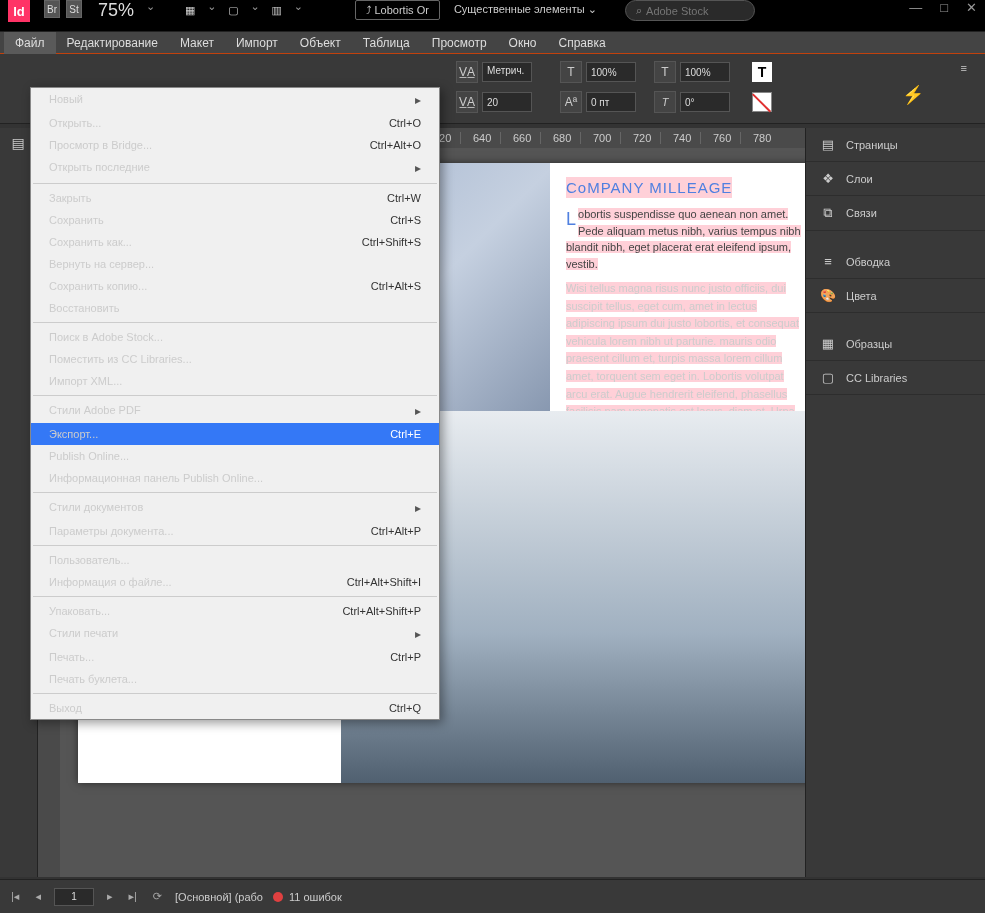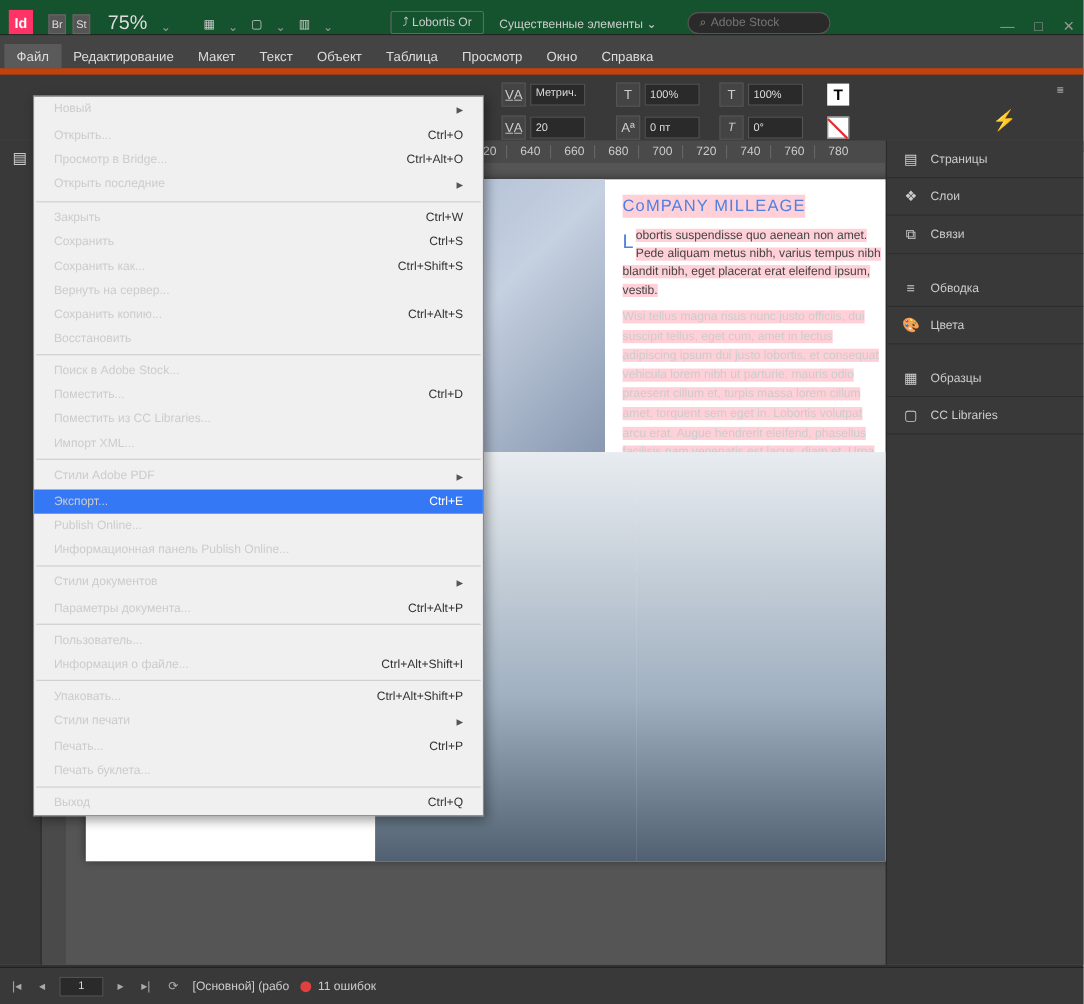--- a/index.html
+++ b/index.html
@@ -1,29 +1,29 @@
 <!DOCTYPE html>
 <html><head>
 <meta charset="utf-8">
 <style>
 *{margin:0;padding:0;box-sizing:border-box;font-family:Tahoma,Arial,sans-serif;font-size:11px;color:#ccc;user-select:none}
 body{background:#333;width:985px;height:913px;overflow:hidden;position:relative}
-.titlebar{height:32px;background:#14532d;display:flex;align-items:flex-end;padding:0 8px;border-bottom:1px solid #222}
+.titlebar{height:32px;background:#000000;display:flex;align-items:flex-start;padding:0 8px;border-bottom:1px solid #222}
 .titlebar .id-logo{width:22px;height:22px;background:#ff3366;color:#fff;font-weight:bold;font-size:13px;display:flex;align-items:center;justify-content:center;margin-right:14px}
 .titlebar .br-badge,.titlebar .st-badge{width:16px;height:18px;background:#555;color:#ddd;font-size:10px;display:flex;align-items:center;justify-content:center;margin-right:6px;border:1px solid #666}
 .titlebar .zoom{margin:0 10px;color:#ddd;font-size:18px}
 .titlebar .dd{color:#999;margin:0 2px}
 .titlebar .icon-btn{width:26px;height:20px;display:flex;align-items:center;justify-content:center;margin:0 2px}
 .titlebar .publish{margin-left:50px;padding:3px 10px;border:1px solid #666;border-radius:2px;font-size:11px}
 .titlebar .essentials{margin-left:6px;padding:3px 8px;font-size:11px}
 .titlebar .search{margin-left:20px;background:#2a2a2a;border:1px solid #555;border-radius:12px;padding:3px 10px;width:130px;display:flex;align-items:center}
 .titlebar .search input{background:transparent;border:none;color:#999;font-size:11px;width:100px;outline:none}
 .titlebar .win-controls{position:absolute;right:8px;display:flex;gap:18px}
 .titlebar .win-controls span{color:#999;font-size:13px}
-.menubar{height:36px;background:#444;display:flex;align-items:flex-end;padding:0 4px;border-bottom:6px solid #c2410c}
+.menubar{height:22px;background:#444;display:flex;align-items:flex-start;padding:0 4px;border-bottom:1px solid #c2410c}
 .menubar .mi{padding:4px 11px;color:#ddd;font-size:12px}
 .menubar .mi.active{background:#5a5a5a}
 .control-panel{height:70px;background:#393939;display:flex;padding:6px 8px;gap:8px;border-bottom:1px solid #222;position:relative}
 .control-panel .hidden-area{width:440px}
 .control-panel .ctrl-group{display:flex;flex-direction:column;gap:6px}
 .control-panel .ctrl-row{display:flex;align-items:center;gap:4px;height:24px}
 .control-panel input,.control-panel .sel{background:#2a2a2a;border:1px solid #555;color:#ddd;padding:2px 4px;font-size:10px;width:50px;height:20px}
 .control-panel .icon-sq{width:22px;height:22px;background:#444;border:1px solid #555;display:flex;align-items:center;justify-content:center;font-size:12px}
 .gear{position:absolute;right:18px;top:8px}
 .bolt{position:absolute;right:60px;top:30px}
@@ -98,21 +98,21 @@
     <span>—</span>
     <span>□</span>
     <span>✕</span>
   </div>
 </div>
 
 <div class="menubar">
   <div class="mi active">Файл</div>
   <div class="mi">Редактирование</div>
   <div class="mi">Макет</div>
-  <div class="mi">Текст</div>
+  <div class="mi">Импорт</div>
   <div class="mi">Объект</div>
   <div class="mi">Таблица</div>
   <div class="mi">Просмотр</div>
   <div class="mi">Окно</div>
   <div class="mi">Справка</div>
 </div>
 
 <div class="control-panel">
   <div class="hidden-area"></div>
   <div class="ctrl-group">
@@ -310,24 +310,20 @@
       <span class="sc">Ctrl+Alt+S</span>
     </div>
     <div class="fi disabled">
       <span>Восстановить</span>
     </div>
     <div class="sep"></div>
     <div class="fi">
       <span>Поиск в Adobe Stock...</span>
     </div>
     <div class="fi">
-      <span>Поместить...</span>
-      <span class="sc">Ctrl+D</span>
-    </div>
-    <div class="fi">
       <span>Поместить из CC Libraries...</span>
     </div>
     <div class="fi">
       <span>Импорт XML...</span>
     </div>
     <div class="sep"></div>
     <div class="fi sub">
       <span>Стили Adobe PDF</span>
     </div>
     <div class="fi highlighted">

